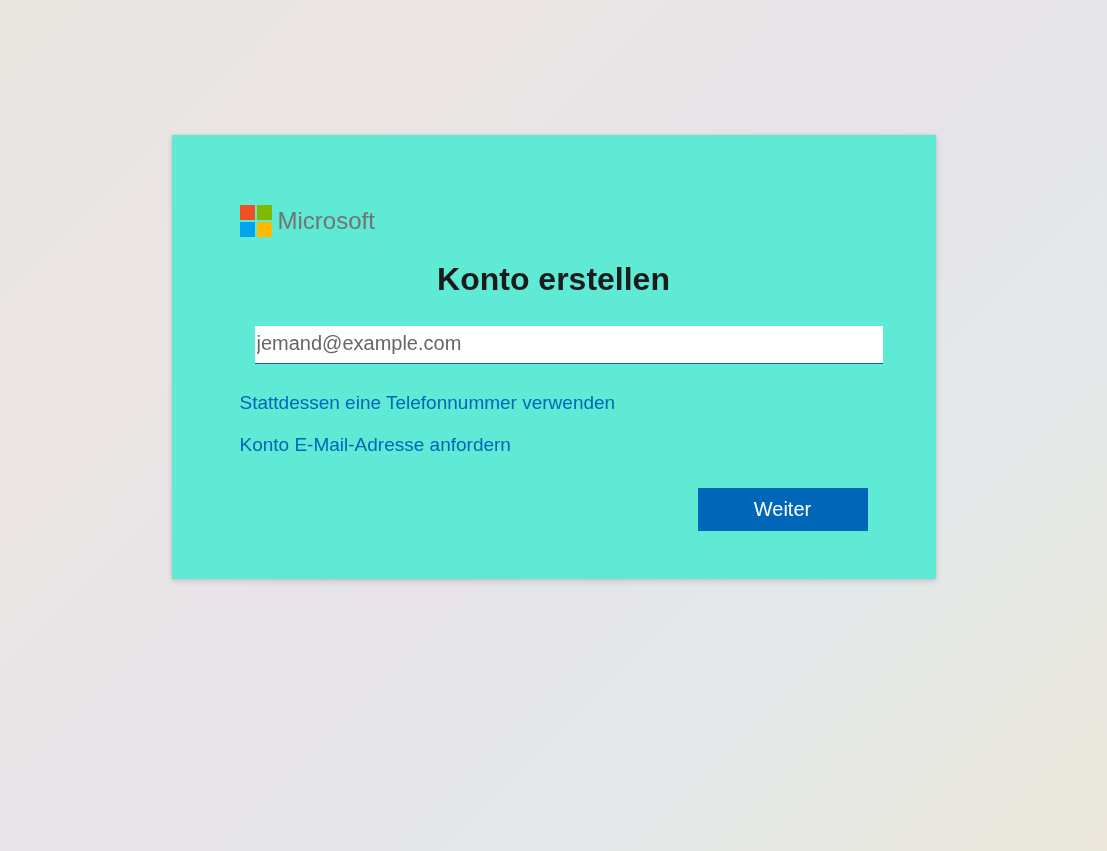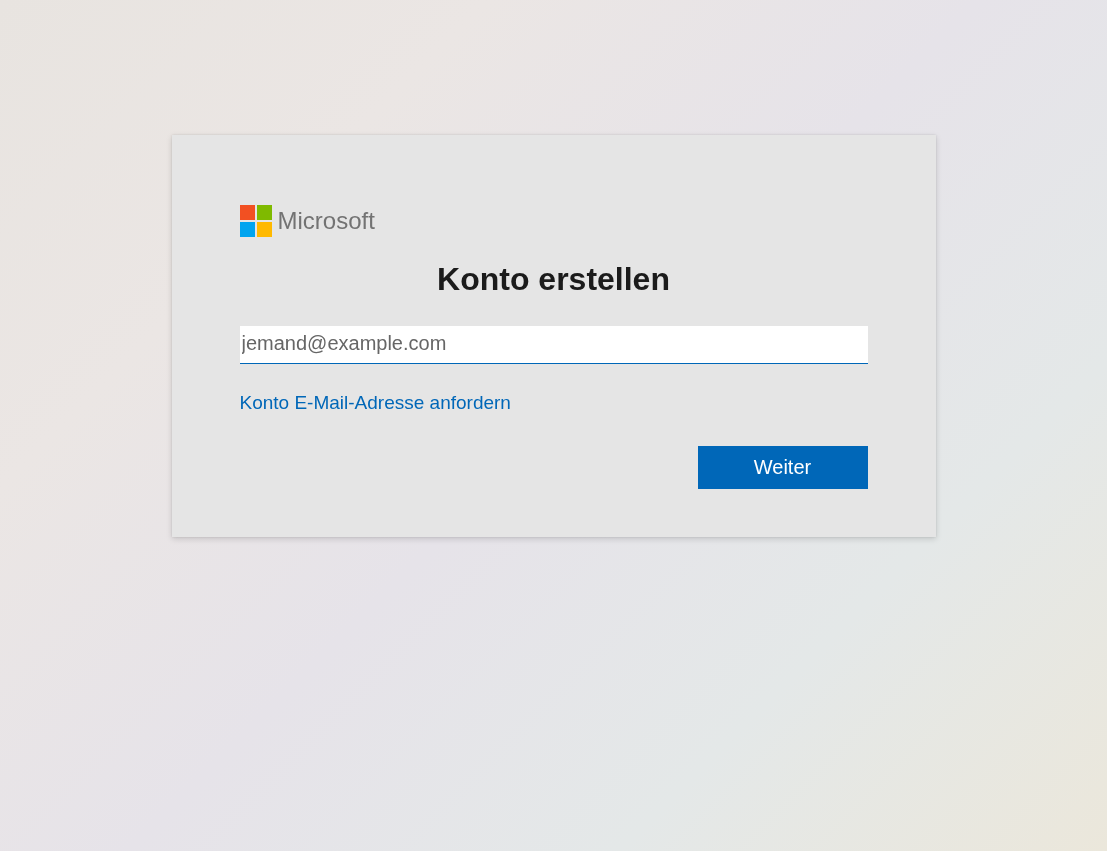--- a/index.html
+++ b/index.html
@@ -19,21 +19,21 @@
         #e4e8e8 75%, 
         #ebe7db 100%);
       display: flex;
       align-items: flex-start;
       justify-content: center;
       padding-top: 135px;
     }
     
     .card {
       width: 764px;
-      background: #e5e5e5;
+      background: #5eead4;
       box-shadow: 0 2px 6px rgba(0,0,0,0.15), 0 0 2px rgba(0,0,0,0.1);
       padding: 70px 68px 48px 68px;
     }
     
     .logo-row {
       display: flex;
       align-items: center;
       gap: 6px;
       margin-bottom: 24px;
     }
@@ -69,20 +69,21 @@
     .email-input {
       width: 100%;
       border: none;
       border-bottom: 1px solid #0067b8;
       font-size: 20px;
       padding: 6px 2px 8px 2px;
       outline: none;
       color: #1b1b1b;
       font-family: inherit;
       margin-bottom: 28px;
+      margin-left: 15px;
     }
     
     .email-input::placeholder {
       color: #666666;
       opacity: 1;
     }
     
     .link {
       display: block;
       color: #0067b8;
@@ -122,20 +123,21 @@
       <div class="sq3"></div>
       <div class="sq4"></div>
     </div>
     <span class="brand-text">Microsoft</span>
   </div>
   
   <h1 class="heading">Konto erstellen</h1>
   
   <input type="email" class="email-input" autofocus="" placeholder="jemand@example.com" style="">
   
+  <a class="link">Stattdessen eine Telefonnummer verwenden</a>
   
   <a class="link">Konto E-Mail-Adresse anfordern</a>
   
   <div class="button-row">
     <button class="next-button">Weiter</button>
   </div>
   
 </div>
 
 </body></html>

